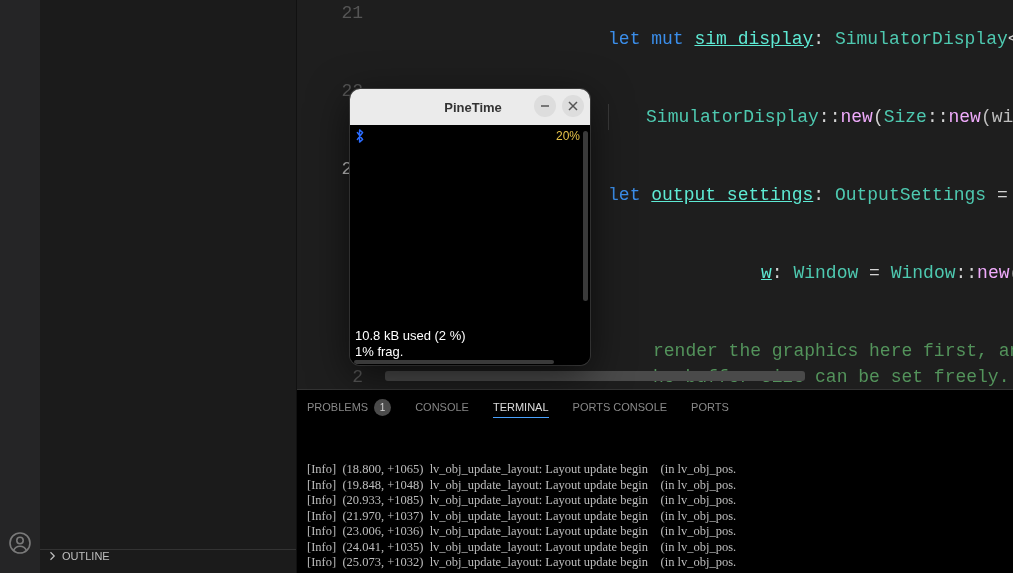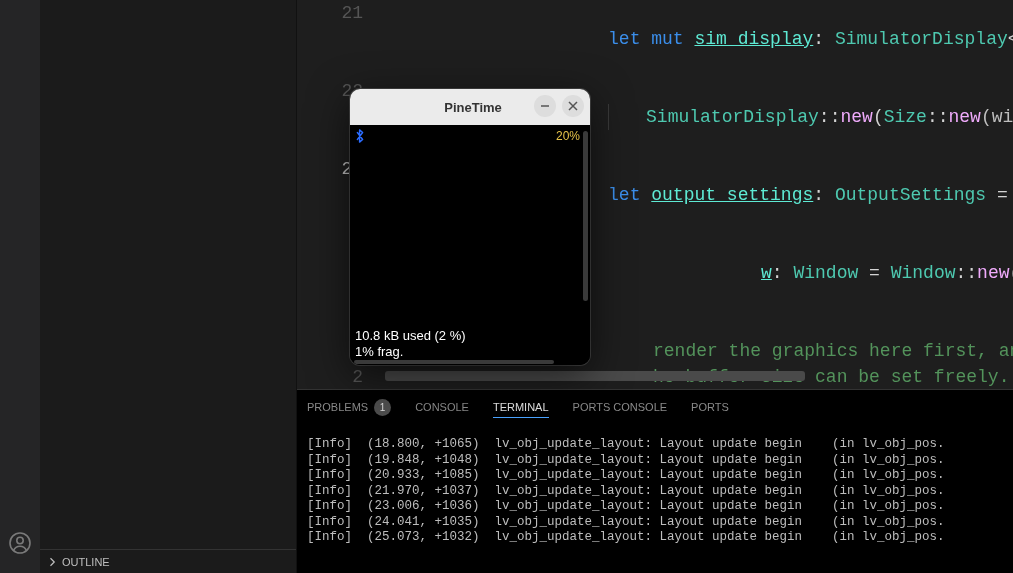--- a/index.html
+++ b/index.html
@@ -3,21 +3,21 @@
 <meta charset="utf-8">
 <style>
   * { margin: 0; padding: 0; box-sizing: border-box; }
   html, body { width: 1013px; height: 573px; overflow: hidden; background: #1e1e1e; font-family: "Segoe UI", Arial, sans-serif; color: #ccc; }
   .root { display: flex; width: 100%; height: 100%; position: relative; }
   
   .activitybar { width: 40px; background: #252526; display: flex; flex-direction: column; justify-content: flex-end; align-items: center; padding-bottom: 10px; }
   .activitybar .icon { width: 24px; height: 24px; margin: 8px 0; color: #7a7a7a; cursor: pointer; }
   
   .sidebar { width: 257px; background: #1b1b1b; display: flex; flex-direction: column; justify-content: flex-end; border-right: 1px solid #111; }
-  .outline { height: 24px; display: flex; align-items: center; gap: 4px; padding: 0 6px; color: #bfbfbf; font-size: 11px; border-top: 1px solid #333; cursor: pointer; }
+  .outline { height: 24px; display: flex; align-items: flex-start; gap: 4px; padding: 0 6px; color: #bfbfbf; font-size: 11px; border-top: 1px solid #333; cursor: pointer; }
   .outline .chev { width: 12px; height: 12px; }
   
   .main { flex: 1; display: flex; flex-direction: column; min-width: 0; }
   .editor { flex: 1; background: #1e1e1e; position: relative; overflow: hidden; font-family: "Consolas","Courier New",monospace; font-size: 18px; line-height: 26px; }
   .code-line { display: flex; white-space: pre; }
   .gutter { width: 88px; text-align: right; padding-right: 22px; color: #555; flex-shrink: 0; user-select: none; }
   .gutter.active { color: #bfbfbf; }
   .content { flex: 1; min-width: 0; overflow: hidden; }
   .indent3 { padding-left: 115px; }
   .indent-guide { border-left: 1px solid #3a3a3a; padding-left: 37px; display: inline-block; height: 26px; vertical-align: top; }
@@ -30,21 +30,21 @@
   .cm { color: #53935b; }
   .wt { color: #d4d4d4; }
   .ul { text-decoration: underline; text-decoration-style: solid; }
   .hscroll { position: absolute; bottom: 8px; left: 88px; width: 420px; height: 10px; background: #4a4a4a; border-radius: 3px; }
   
   .panel { height: 184px; background: #000000; border-top: 1px solid #333; display: flex; flex-direction: column; overflow: hidden; gap: 11px; }
   .panel-tabs { display: flex; align-items: center; height: 34px; padding: 0 10px; font-size: 11px; gap: 24px; }
   .ptab { color: #8a8a8a; padding: 4px 0; cursor: pointer; display: flex; align-items: center; gap: 6px; }
   .ptab.active { color: #e0e0e0; border-bottom: 1px solid #4aa3ff; }
   .badge { background: #4d4d4d; color: #ddd; border-radius: 9px; min-width: 17px; height: 17px; display: inline-flex; align-items: center; justify-content: center; font-size: 10px; padding: 0 5px; }
-  .term { flex: 1; overflow: hidden; padding: 2px 28px 0 10px; font-family: Liberation Mono, monospace; font-size: 12.5px; line-height: 15.5px; color: #bdbdbd; white-space: pre; }
+  .term { flex: 1; overflow: hidden; padding: 2px 28px 0 10px; font-family: Liberation Serif, serif; font-size: 12.5px; line-height: 15.5px; color: #bdbdbd; white-space: pre; margin-top: 25px; }
   
   .sim-window { position: absolute; left: 350px; top: 89px; width: 240px; background: #000; border-radius: 10px; box-shadow: 0 10px 40px rgba(0,0,0,.6), 0 0 0 1px #444; overflow: hidden; z-index: 20; }
   .titlebar { height: 36px; background: #ebebeb; display: flex; align-items: center; color: #333; font-size: 13px; font-weight: 600; position: relative; }
   .titlebar .title-text { position: absolute; left: 6px; right: 0; text-align: center; pointer-events: none; }
   .titlebar .controls { position: absolute; right: 6px; top: 6px; display: flex; gap: 6px; }
   .win-btn { width: 22px; height: 22px; border-radius: 50%; display: flex; align-items: center; justify-content: center; cursor: pointer; background: #ddd; color: #555; }
   .win-btn svg { width: 10px; height: 10px; }
   .sim-body { height: 240px; background: #000; position: relative; color: #fff; }
   .sim-body .bt-icon { position: absolute; top: 4px; left: 4px; color: #2b6cff; }
   .sim-body .bt-icon svg { width: 12px; height: 14px; }

